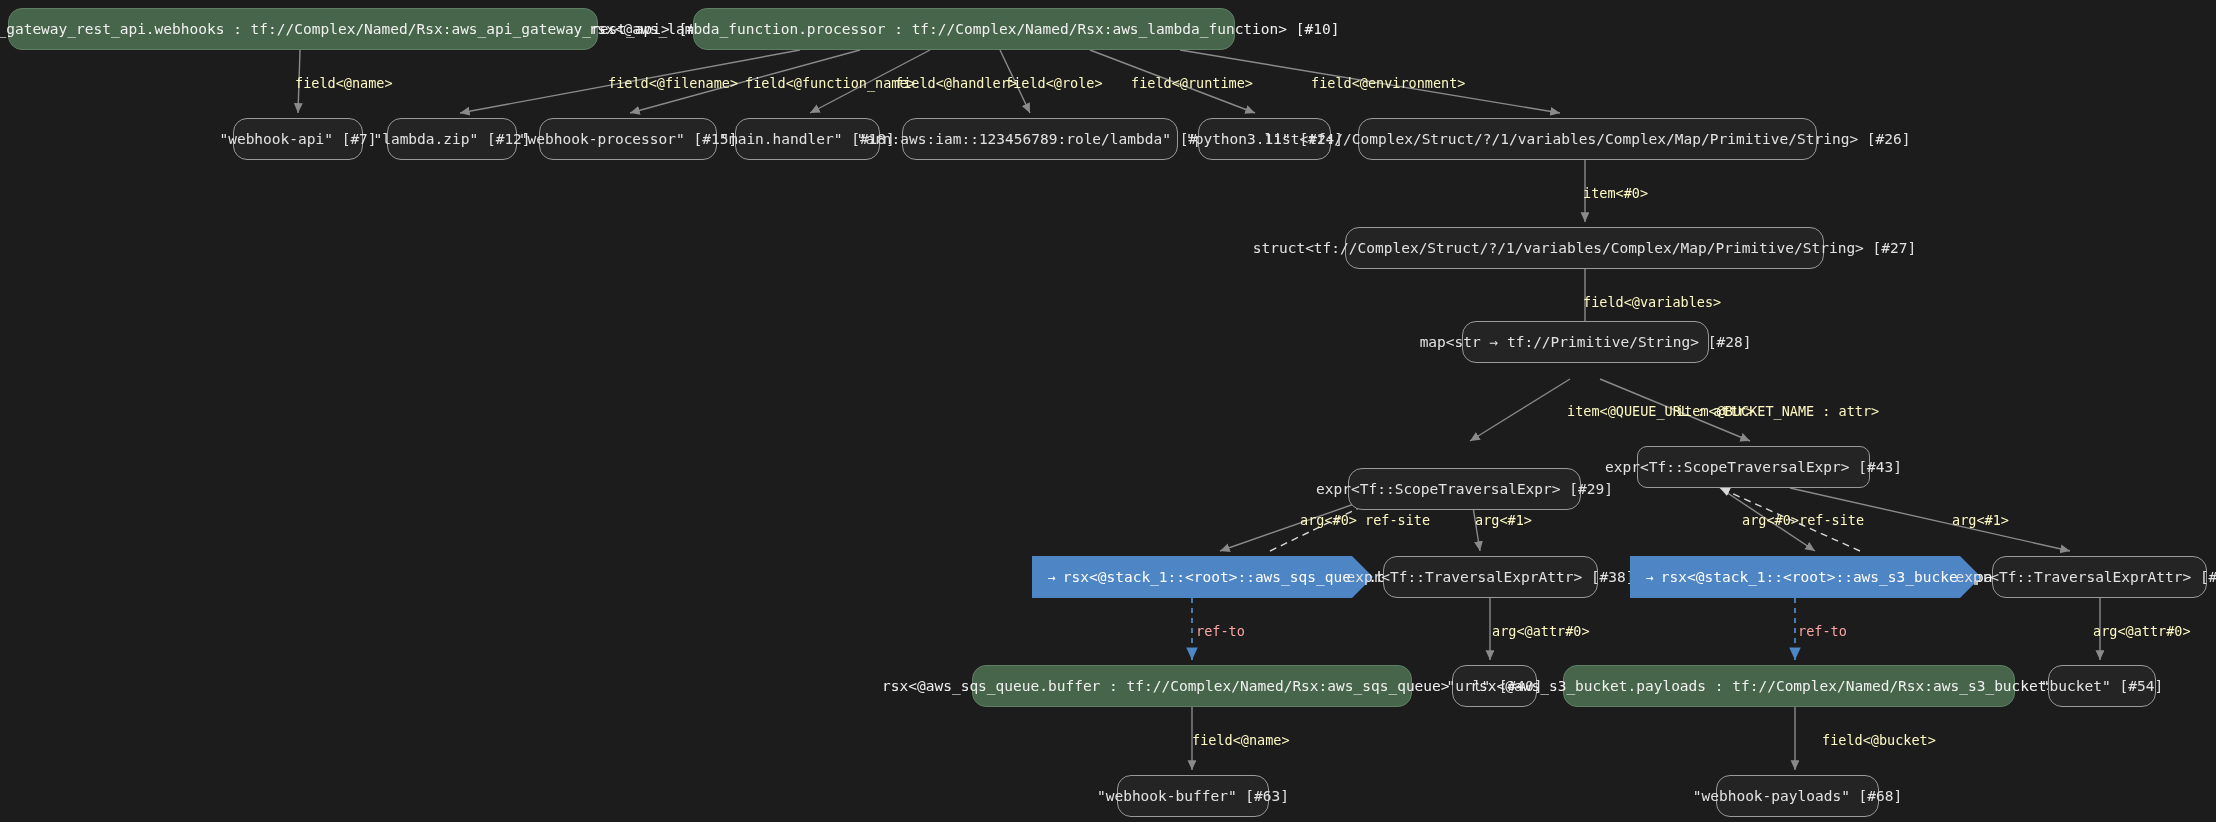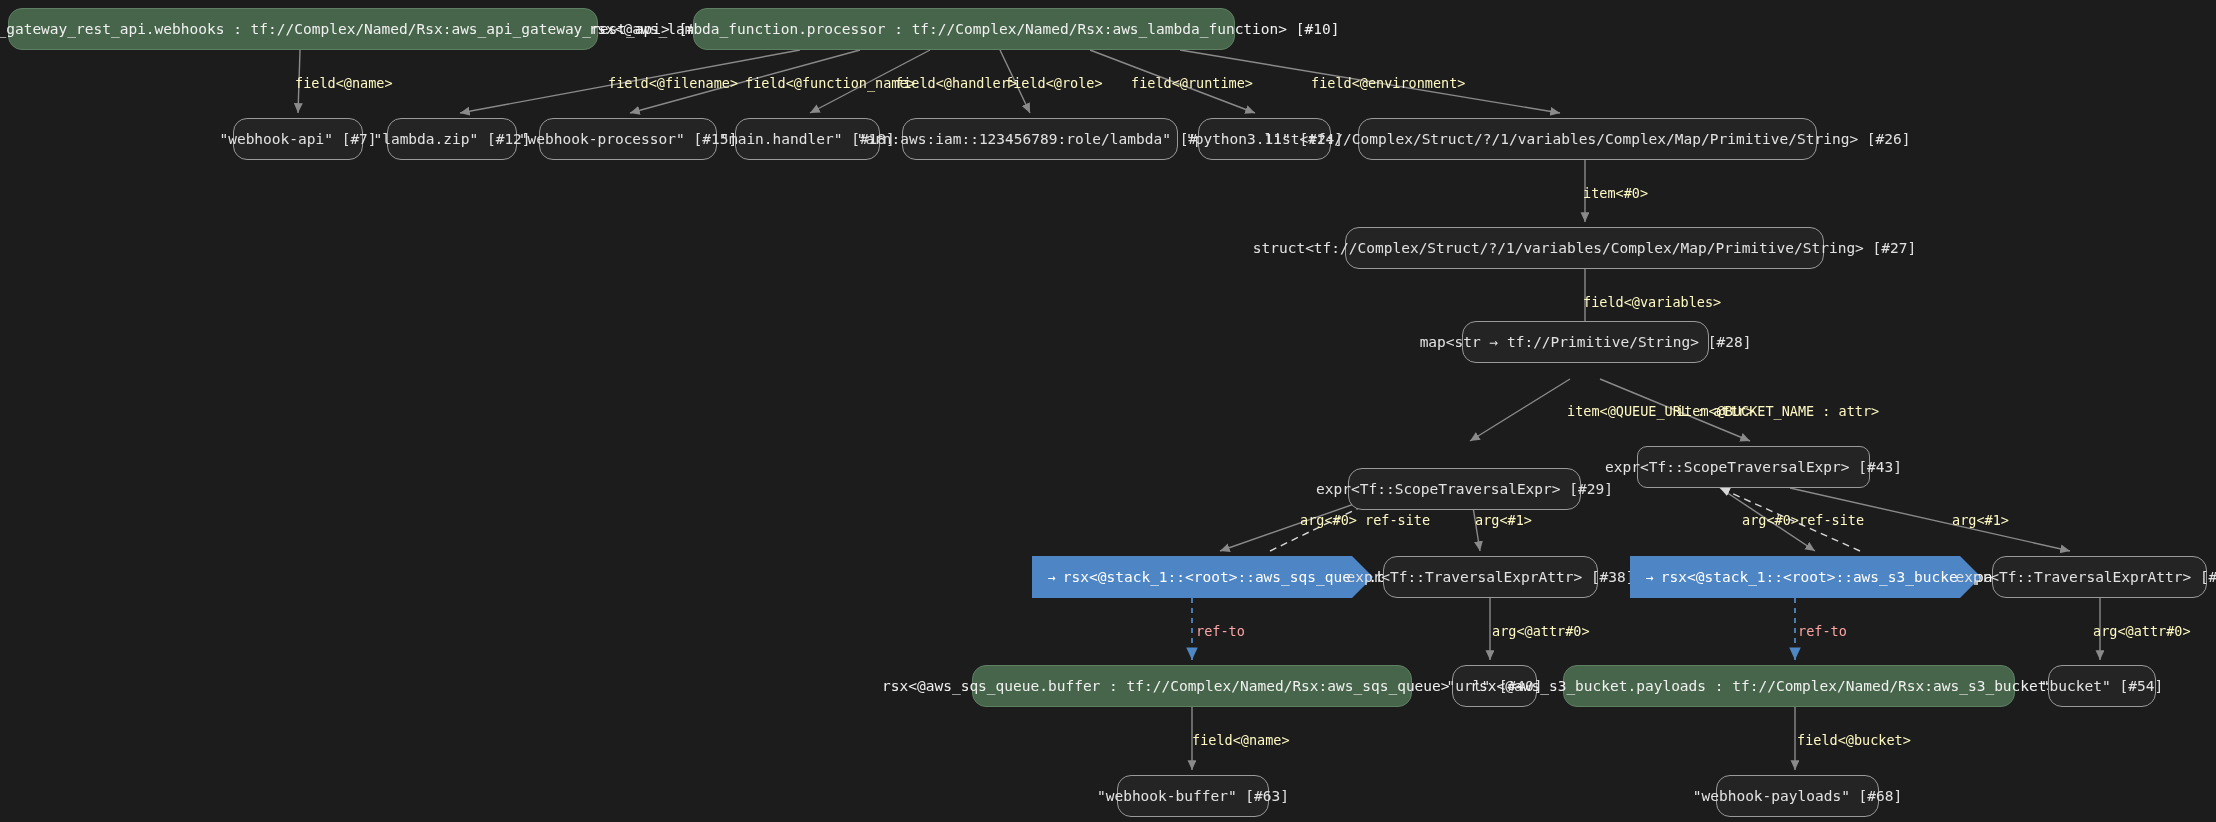--- a/index.html
+++ b/index.html
@@ -163,21 +163,21 @@
       <div class="edge-label" style="left: 1365px; top: 514px;">ref-site</div>
       <div class="edge-label" style="left: 1475px; top: 514px;">arg&lt;#1&gt;</div>
       <div class="edge-label" style="left: 1742px; top: 514px;">arg&lt;#0&gt;</div>
       <div class="edge-label" style="left: 1799px; top: 514px;">ref-site</div>
       <div class="edge-label" style="left: 1952px; top: 514px;">arg&lt;#1&gt;</div>
       <div class="edge-label ref" style="left: 1196px; top: 625px;">ref-to</div>
       <div class="edge-label" style="left: 1492px; top: 625px;">arg&lt;@attr#0&gt;</div>
       <div class="edge-label ref" style="left: 1798px; top: 625px;">ref-to</div>
       <div class="edge-label" style="left: 2093px; top: 625px;">arg&lt;@attr#0&gt;</div>
       <div class="edge-label" style="left: 1192px; top: 734px;">field&lt;@name&gt;</div>
-      <div class="edge-label" style="left: 1797px; top: 734px;">field&lt;@bucket&gt;</div>
+      <div class="edge-label" style="left: 1797px; top: 734px; padding-left: 25px;">field&lt;@bucket&gt;</div>
     </div>
   <div id="nodes">
       <div class="node green" style="left: 8px; top: 8px; width: 590px;">
         <span>rsx&lt;@aws_api_gateway_rest_api.webhooks : tf://Complex/Named/Rsx:aws_api_gateway_rest_api&gt; [#5]</span>
       </div>
       <div class="node green" style="left: 693px; top: 8px; width: 542px;">
         <span>rsx&lt;@aws_lambda_function.processor : tf://Complex/Named/Rsx:aws_lambda_function&gt; [#10]</span>
       </div>
       <div class="node plain" style="left: 233px; top: 118px; width: 130px;">
         <span>"webhook-api" [#7]</span>

